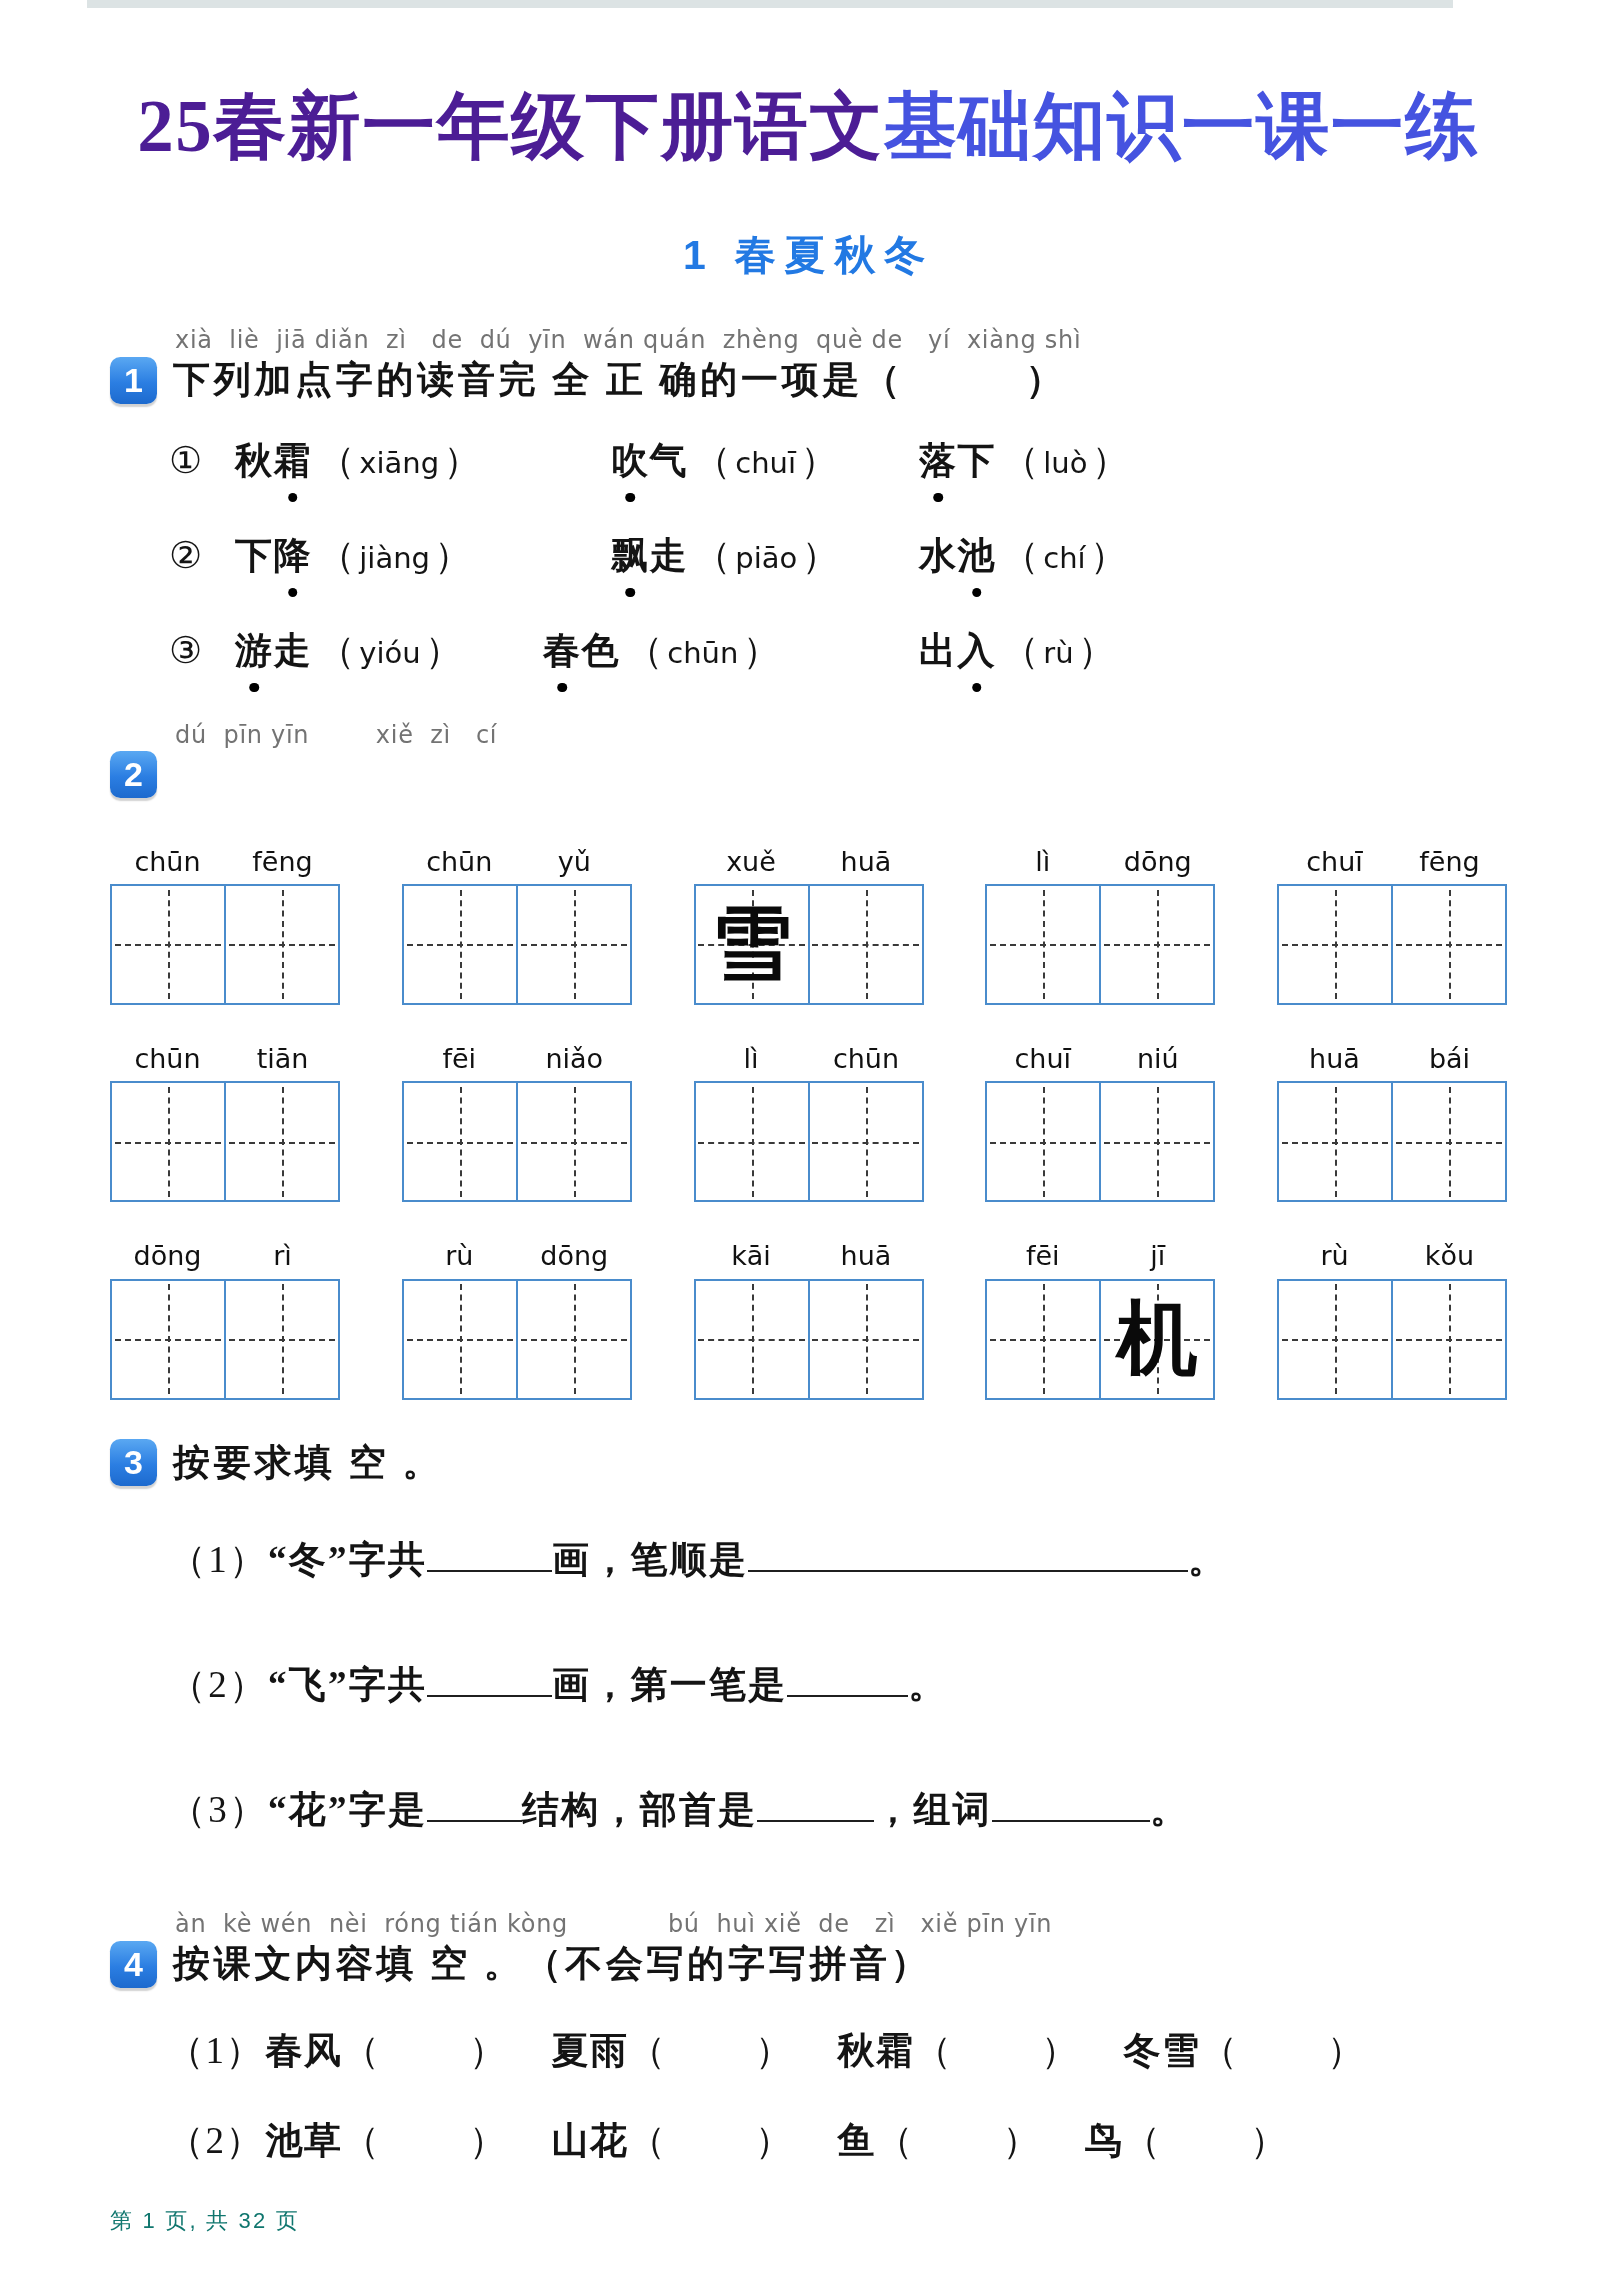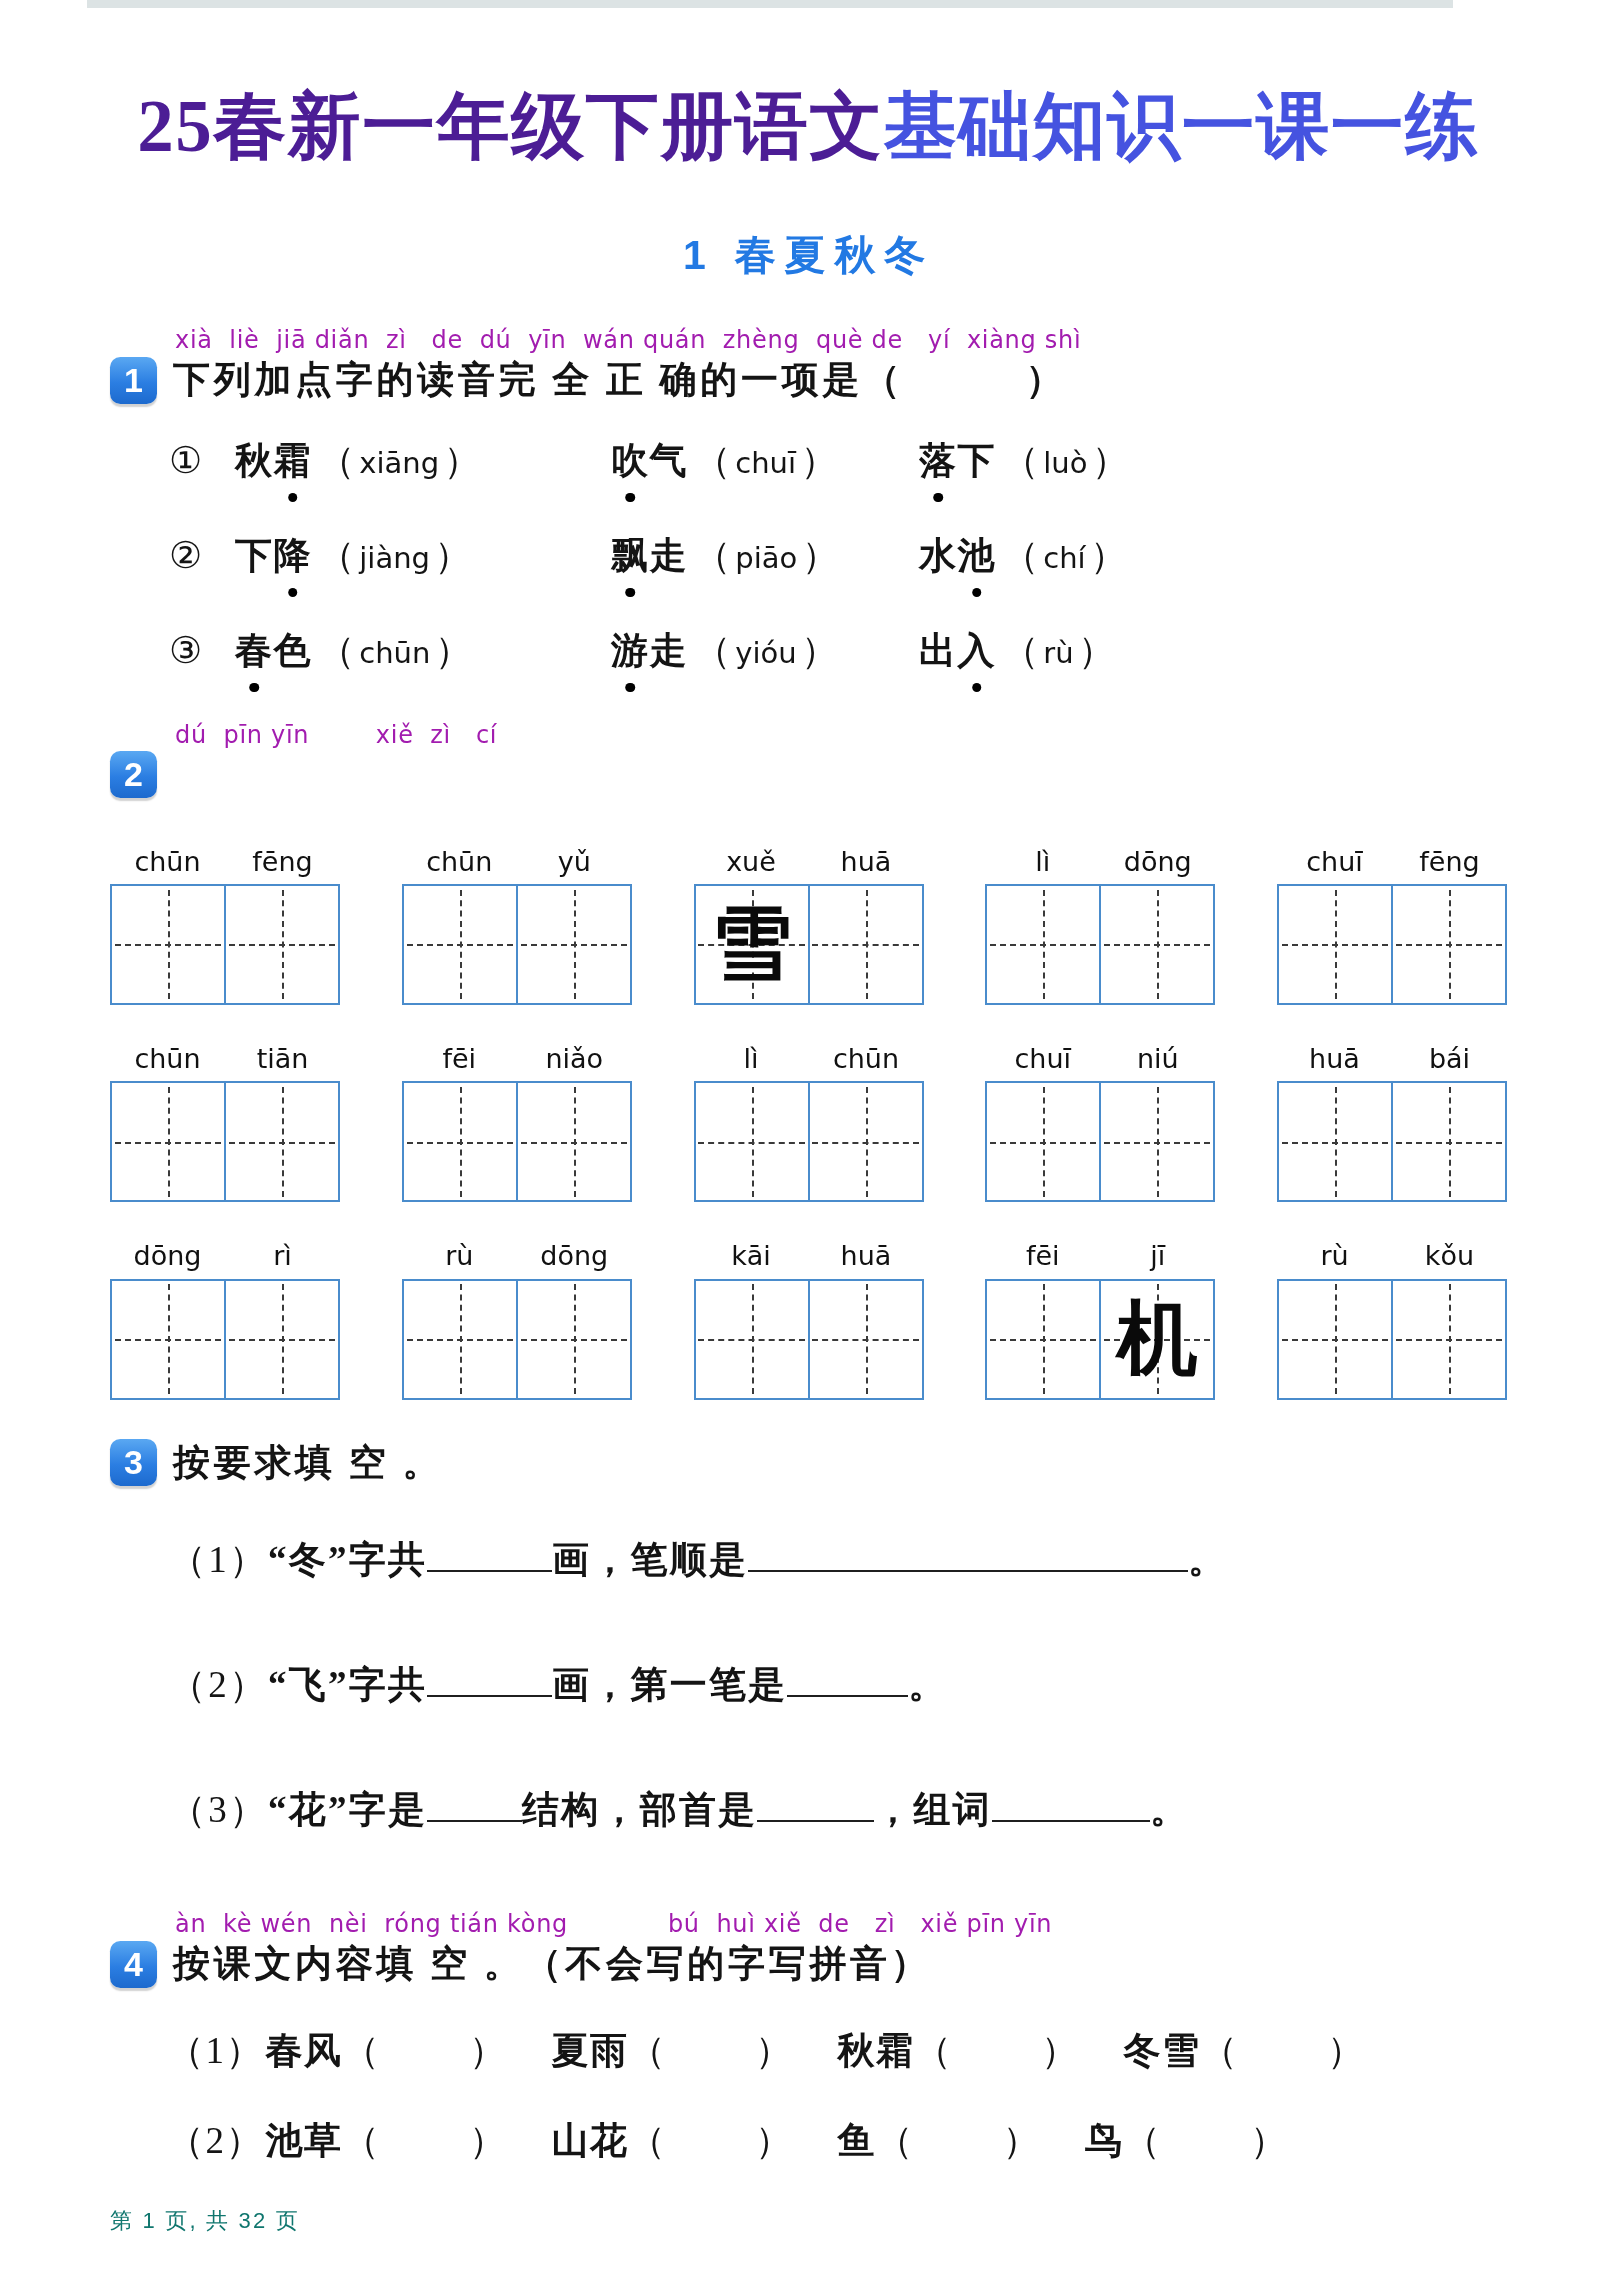--- a/index.html
+++ b/index.html
@@ -38,21 +38,21 @@
     font-size:41px;
     font-weight:800;
     color:#2279e3;
     letter-spacing:8.8px;
   }
 
   
   .pinyin-line{
     font-family:"DejaVu Sans", sans-serif;
     font-size:24px;
-    color:#a21caf;
+    color:#737373;
     white-space:pre;
     margin:0 0 1.5px 65px;
     letter-spacing:0.7px;
   }
 
   
   .qline{display:flex;align-items:center;gap:16px;}
   .badge{
     flex:0 0 auto;
     width:47px;height:47px;border-radius:10.3px;
@@ -168,22 +168,22 @@
 
         <div class="opt-row">
           <span class="opt-label">②</span>
           <span class="witem slot1" data-dot="1"><span class="wchar">下</span><span class="wchar">降</span><span class="oparen">（</span><span class="opy">jiàng</span><span class="cparen">）</span></span>
           <span class="witem slot2" data-dot="0"><span class="wchar">飘</span><span class="wchar">走</span><span class="oparen">（</span><span class="opy">piāo</span><span class="cparen">）</span></span>
           <span class="witem" data-dot="1"><span class="wchar">水</span><span class="wchar">池</span><span class="oparen">（</span><span class="opy">chí</span><span class="cparen">）</span></span>
         </div>
 
         <div class="opt-row">
           <span class="opt-label">③</span>
+          <span class="witem slot2" data-dot="0"><span class="wchar">游</span><span class="wchar">走</span><span class="oparen">（</span><span class="opy">yióu</span><span class="cparen">）</span></span>
           <span class="witem slot1" data-dot="0"><span class="wchar">春</span><span class="wchar">色</span><span class="oparen">（</span><span class="opy">chūn</span><span class="cparen">）</span></span>
-          <span class="witem slot2" data-dot="0"><span class="wchar">游</span><span class="wchar">走</span><span class="oparen">（</span><span class="opy">yióu</span><span class="cparen">）</span></span>
           <span class="witem" data-dot="1"><span class="wchar">出</span><span class="wchar">入</span><span class="oparen">（</span><span class="opy">rù</span><span class="cparen">）</span></span>
         </div>
       </div>
     </div>
 
     <div style="margin-top:13.2px;">
       <div class="pinyin-line">dú  pīn yīn        xiě  zì   cí</div>
       <div class="qline">
         <span class="badge">2</span>
       </div>

